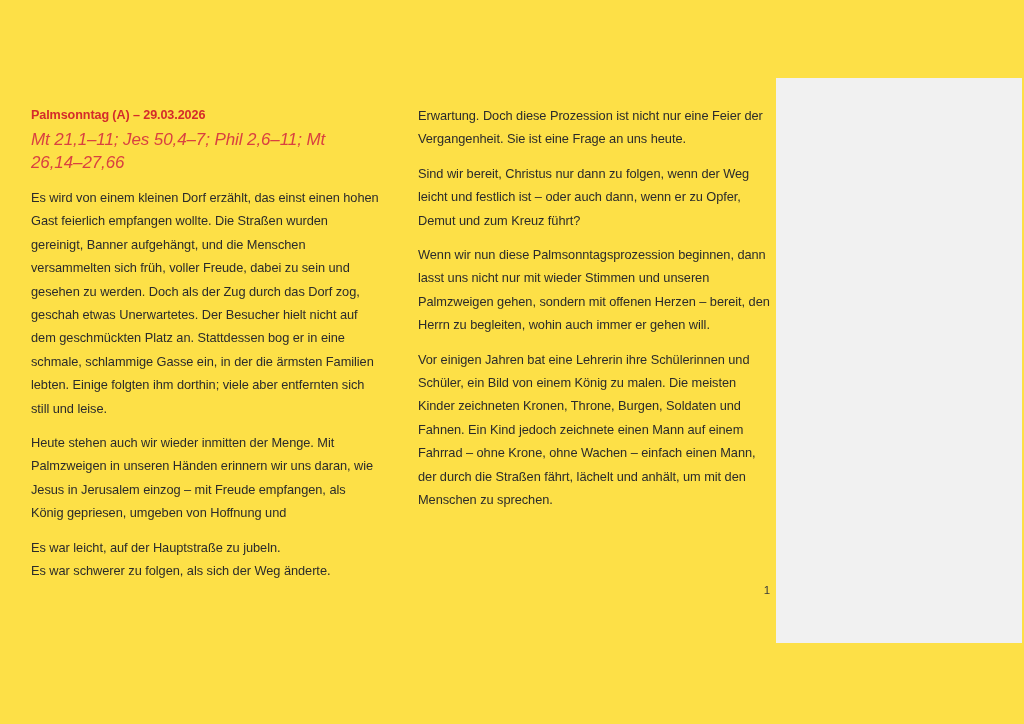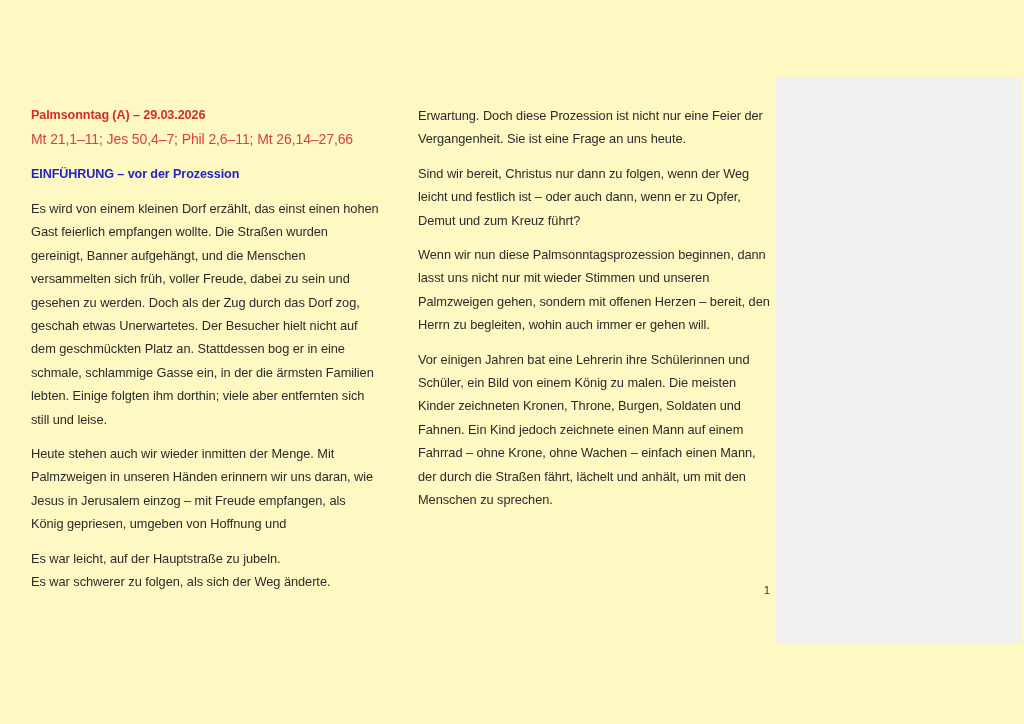--- a/index.html
+++ b/index.html
@@ -16,21 +16,21 @@
     -webkit-font-smoothing: antialiased;
   }
 
   
   #page-sheet {
     position: absolute;
     left: 0;
     top: 0;
     width: 1024px;
     height: 724px;
-    background: #fef9c3;
+    background: #fde047;
   }
 
   
   #side-panel {
     position: absolute;
     left: 776px;
     top: 78px;
     width: 246px;
     height: 565px;
     background: #f1f1f1;
@@ -55,21 +55,22 @@
   .doc-title {
     color: #d42b2b;
     font-weight: bold;
     font-size: 12.6px;
     line-height: 23px;
     margin: 0 0 1px 0;
     letter-spacing: -0.1px;
   }
   .doc-readings {
     color: #d94141;
-    font-size: 14px;
+    font-style: italic;
+    font-size: 17px;
     line-height: 23px;
     margin: 0 0 12px 0;
     letter-spacing: -0.1px;
   }
   .doc-heading {
     color: #2323c8;
     font-weight: bold;
     font-size: 12.6px;
     line-height: 23px;
     margin: 0 0 11px 0;
@@ -104,21 +105,20 @@
   <div id="side-panel"></div>
 
   <div id="columns">
 
     <div class="column" id="column-left">
 
       <p class="doc-title">Palmsonntag (A) – 29.03.2026</p>
 
       <p class="doc-readings">Mt 21,1–11; Jes 50,4–7; Phil 2,6–11; Mt 26,14–27,66</p>
 
-      <p class="doc-heading">EINFÜHRUNG – vor der Prozession</p>
 
       <p class="doc-para">Es wird von einem kleinen Dorf erzählt, das einst einen hohen Gast feierlich empfangen wollte. Die Straßen wurden gereinigt, Banner aufgehängt, und die Menschen versammelten sich früh, voller Freude, dabei zu sein und gesehen zu werden. Doch als der Zug durch das Dorf zog, geschah etwas Unerwartetes. Der Besucher hielt nicht auf dem geschmückten Platz an. Stattdessen bog er in eine schmale, schlammige Gasse ein, in der die ärmsten Familien lebten. Einige folgten ihm dorthin; viele aber entfernten sich still und leise.</p>
 
       <p class="doc-para">Heute stehen auch wir wieder inmitten der Menge. Mit Palmzweigen in unseren Händen erinnern wir uns daran, wie Jesus in Jerusalem einzog – mit Freude empfangen, als König gepriesen, umgeben von Hoffnung und</p>
 
       <p class="doc-para">Es war leicht, auf der Hauptstraße zu jubeln.<br>Es war schwerer zu folgen, als sich der Weg änderte.</p>
 
     </div>
 
     <div class="column" id="column-right">

